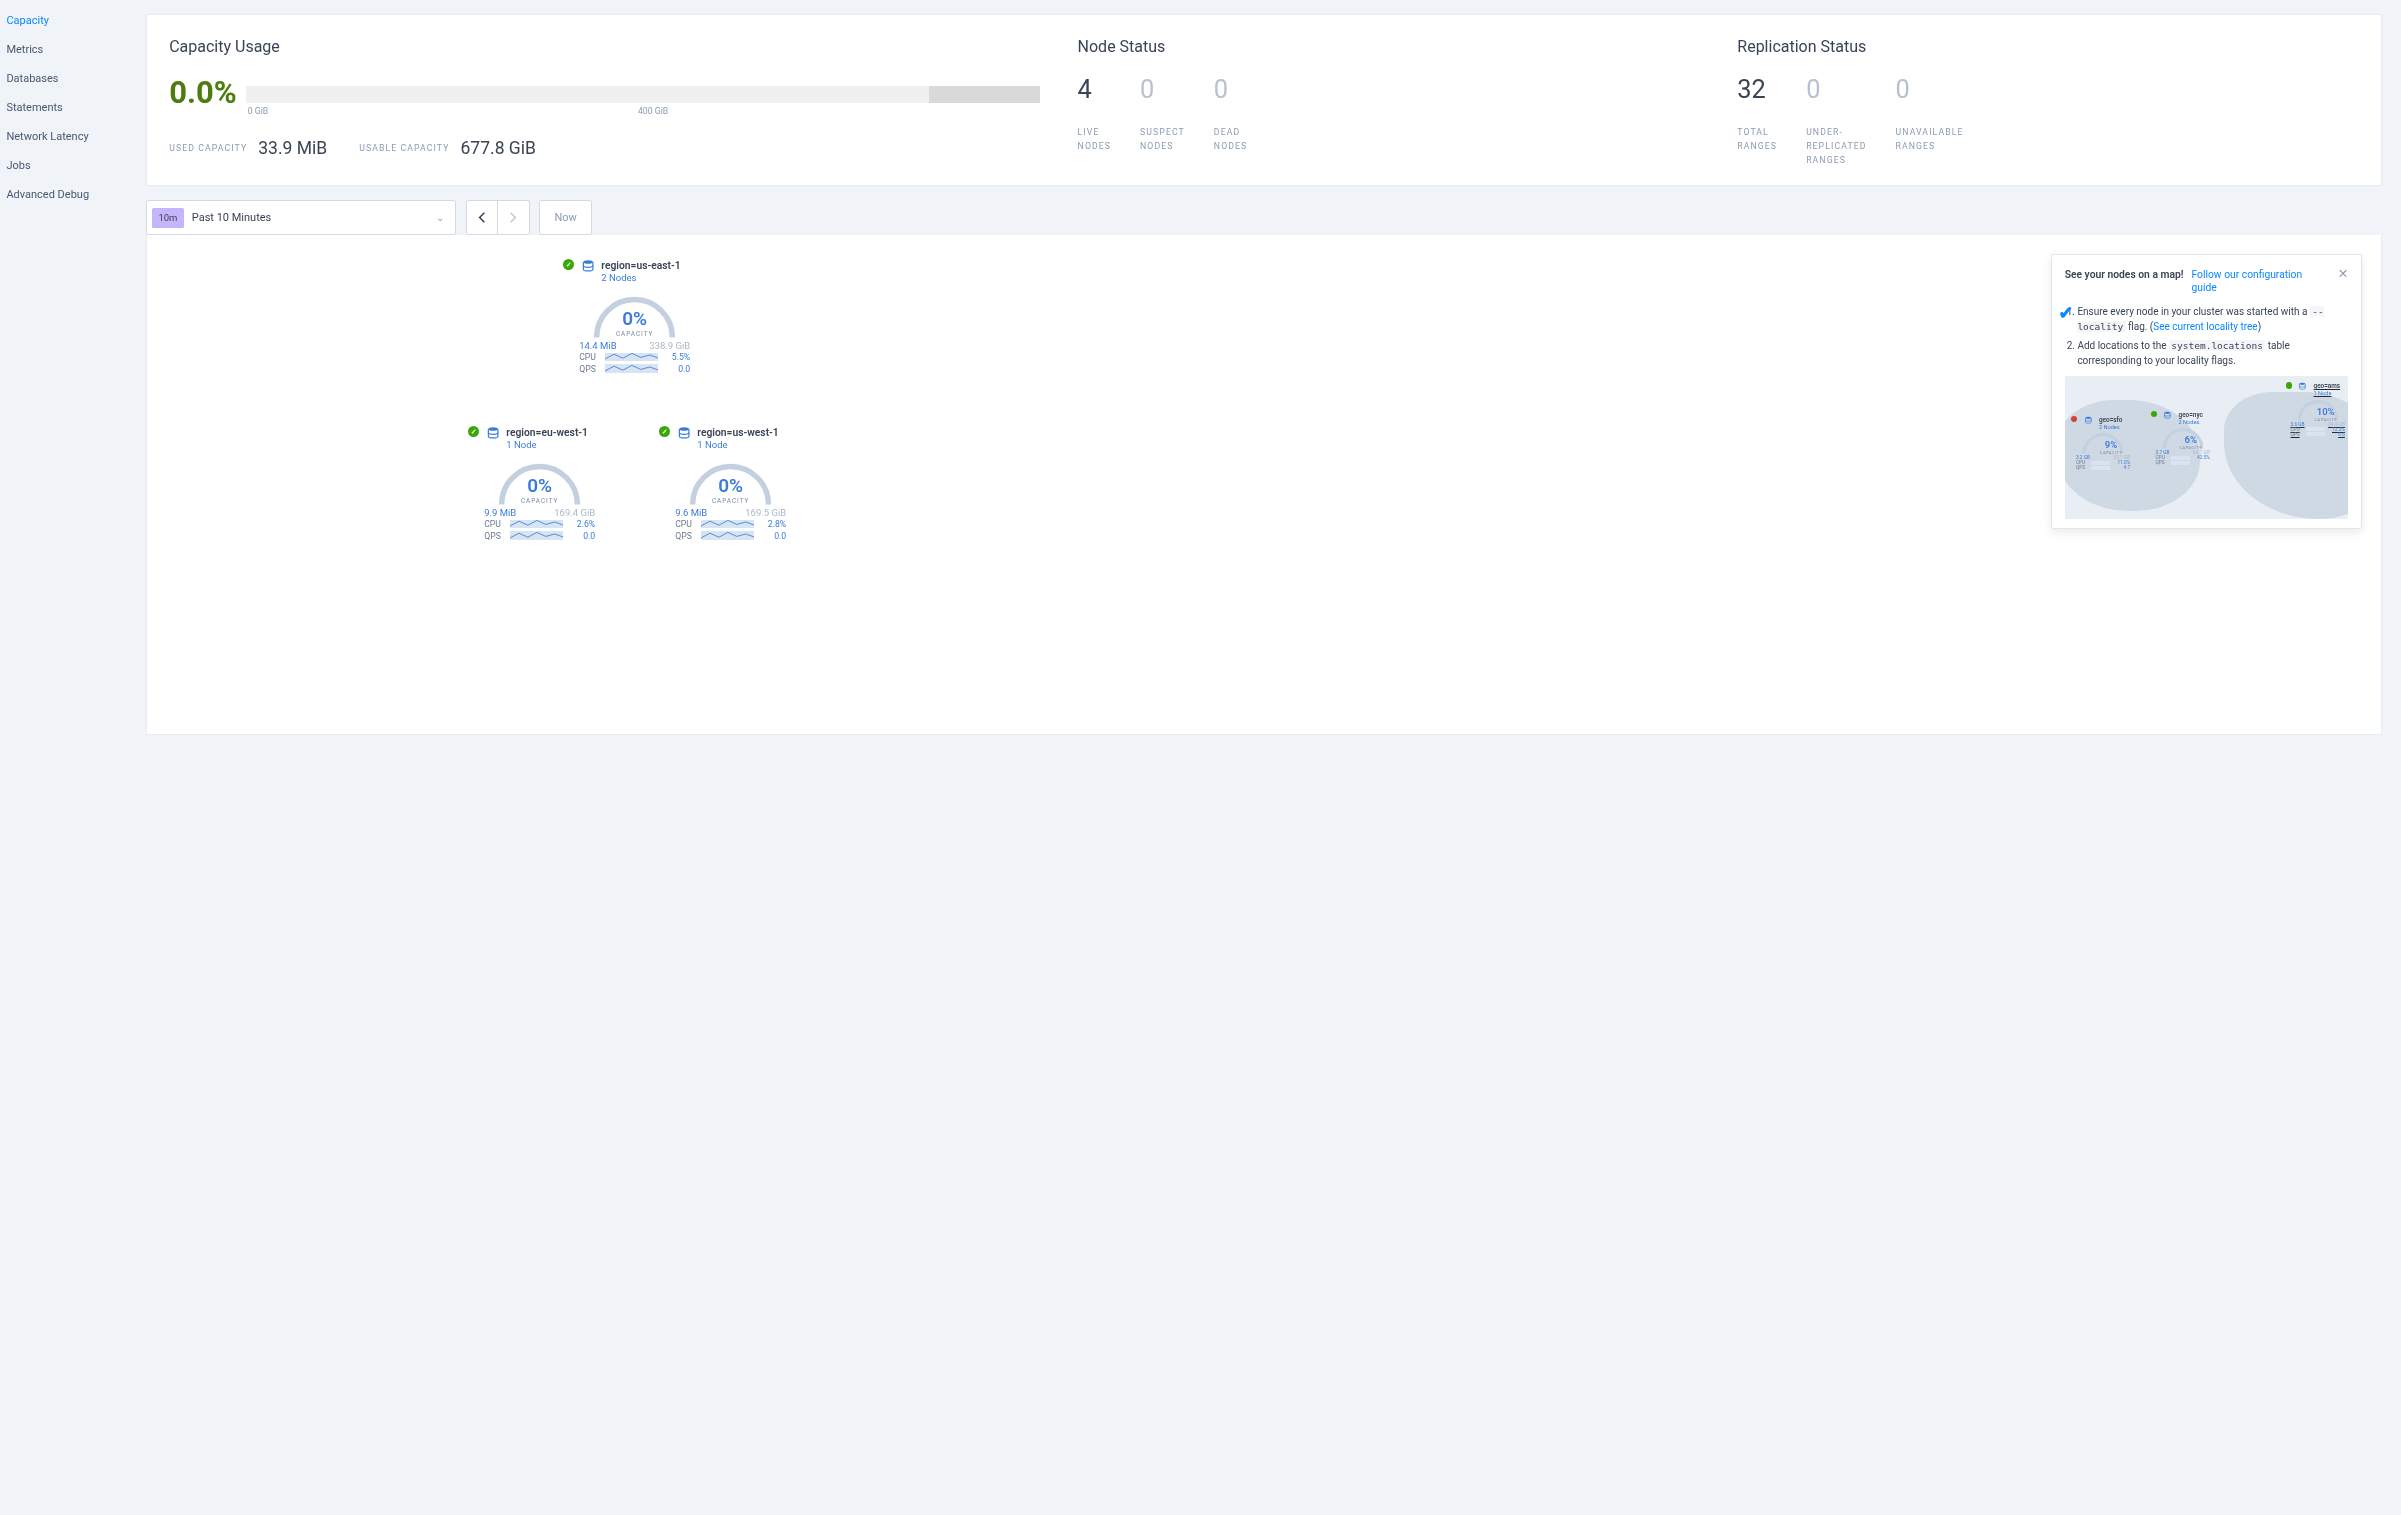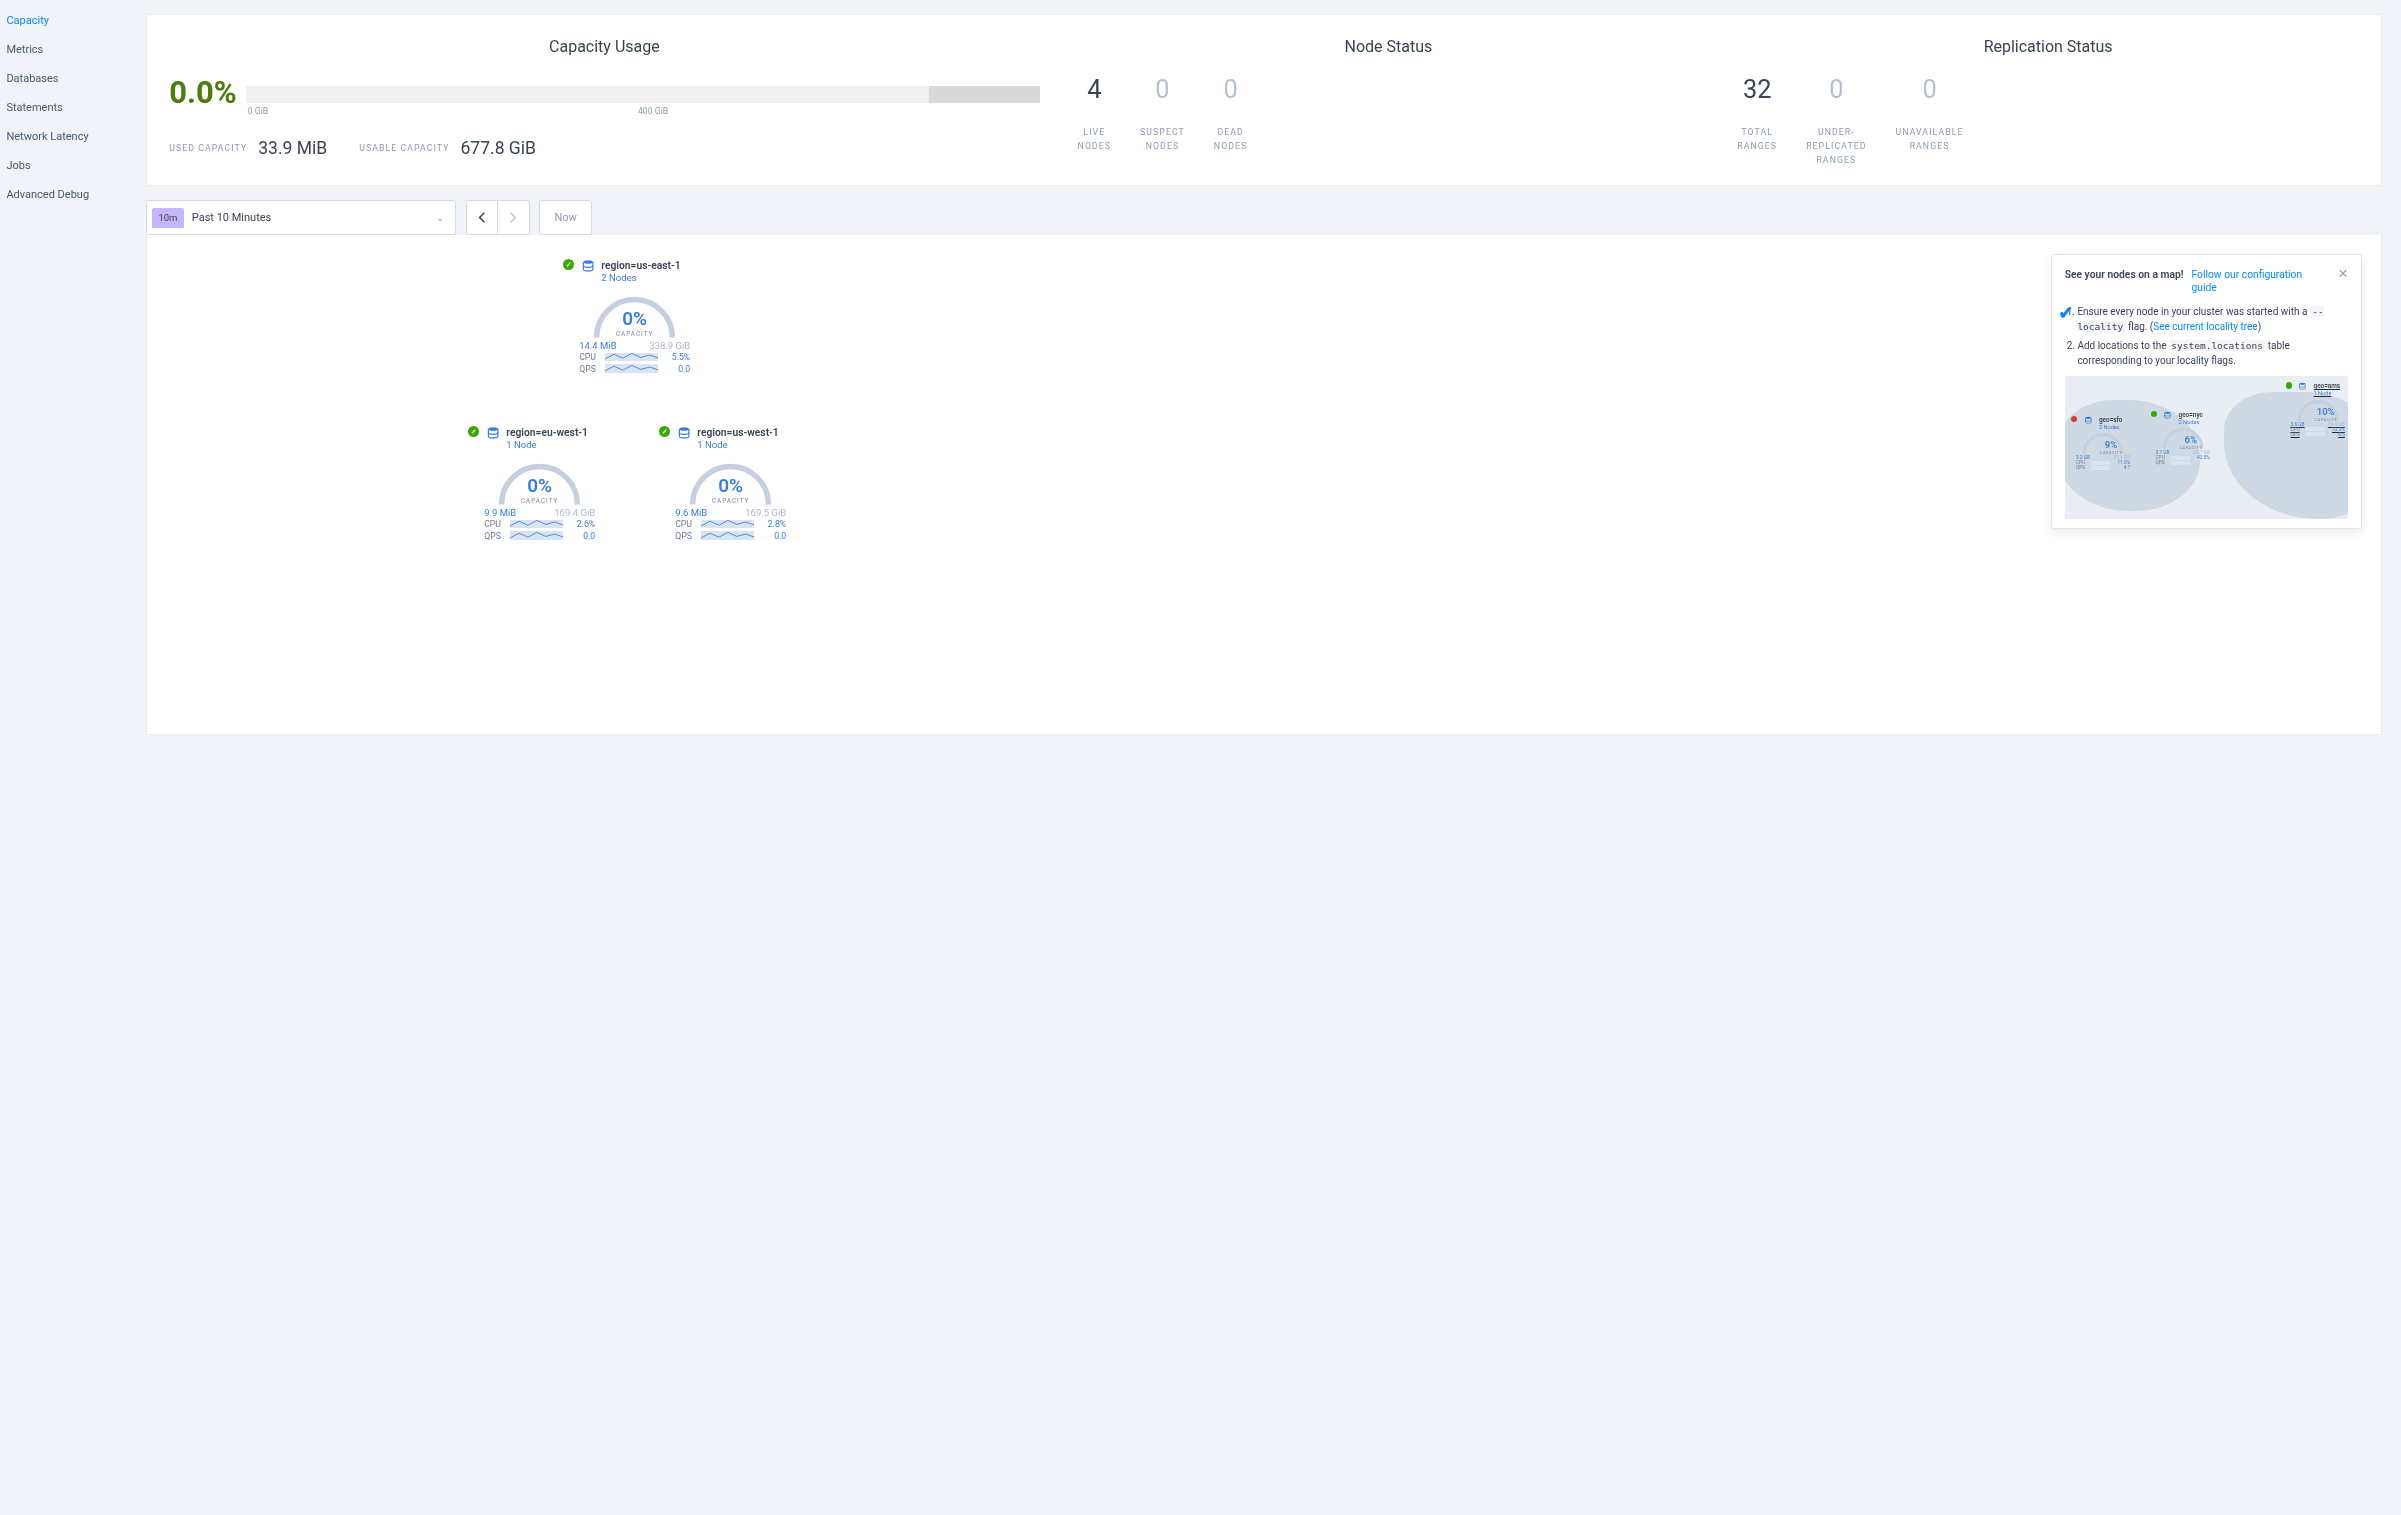--- a/index.html
+++ b/index.html
@@ -24,21 +24,20 @@
   }
   .sidebar-item.active { color: #0788ff; }
   .main {
     flex: 1;
     padding: 14.3px 19px 19px 3.2px;
   }
   .card {
     background: #fff;
     border: 0.8px solid #e7ecf3;
     border-radius: 3.2px;
-    text-align: center;
   }
   .stats-card {
     display: flex;
     padding: 22px 22px 17.5px;
     gap: 38px;
   }
   .stat-section { flex: 1; }
   .stat-section.cap { flex: 1.4; }
   .stat-title {
     font-size: 16px;

